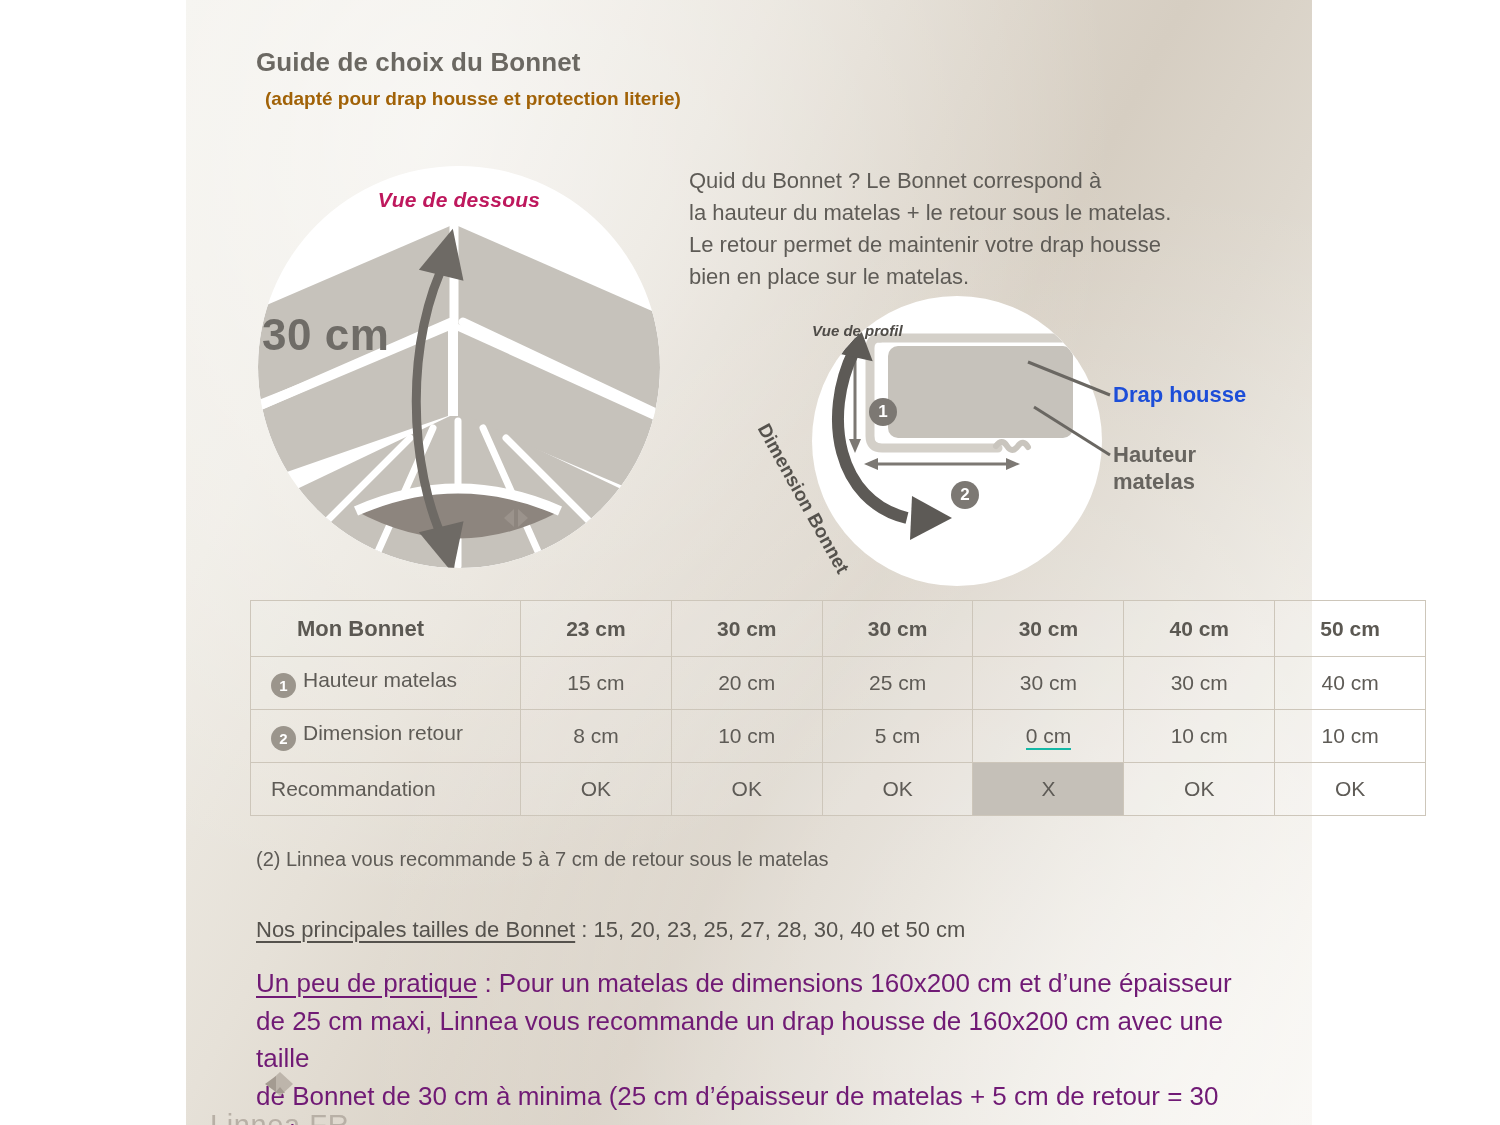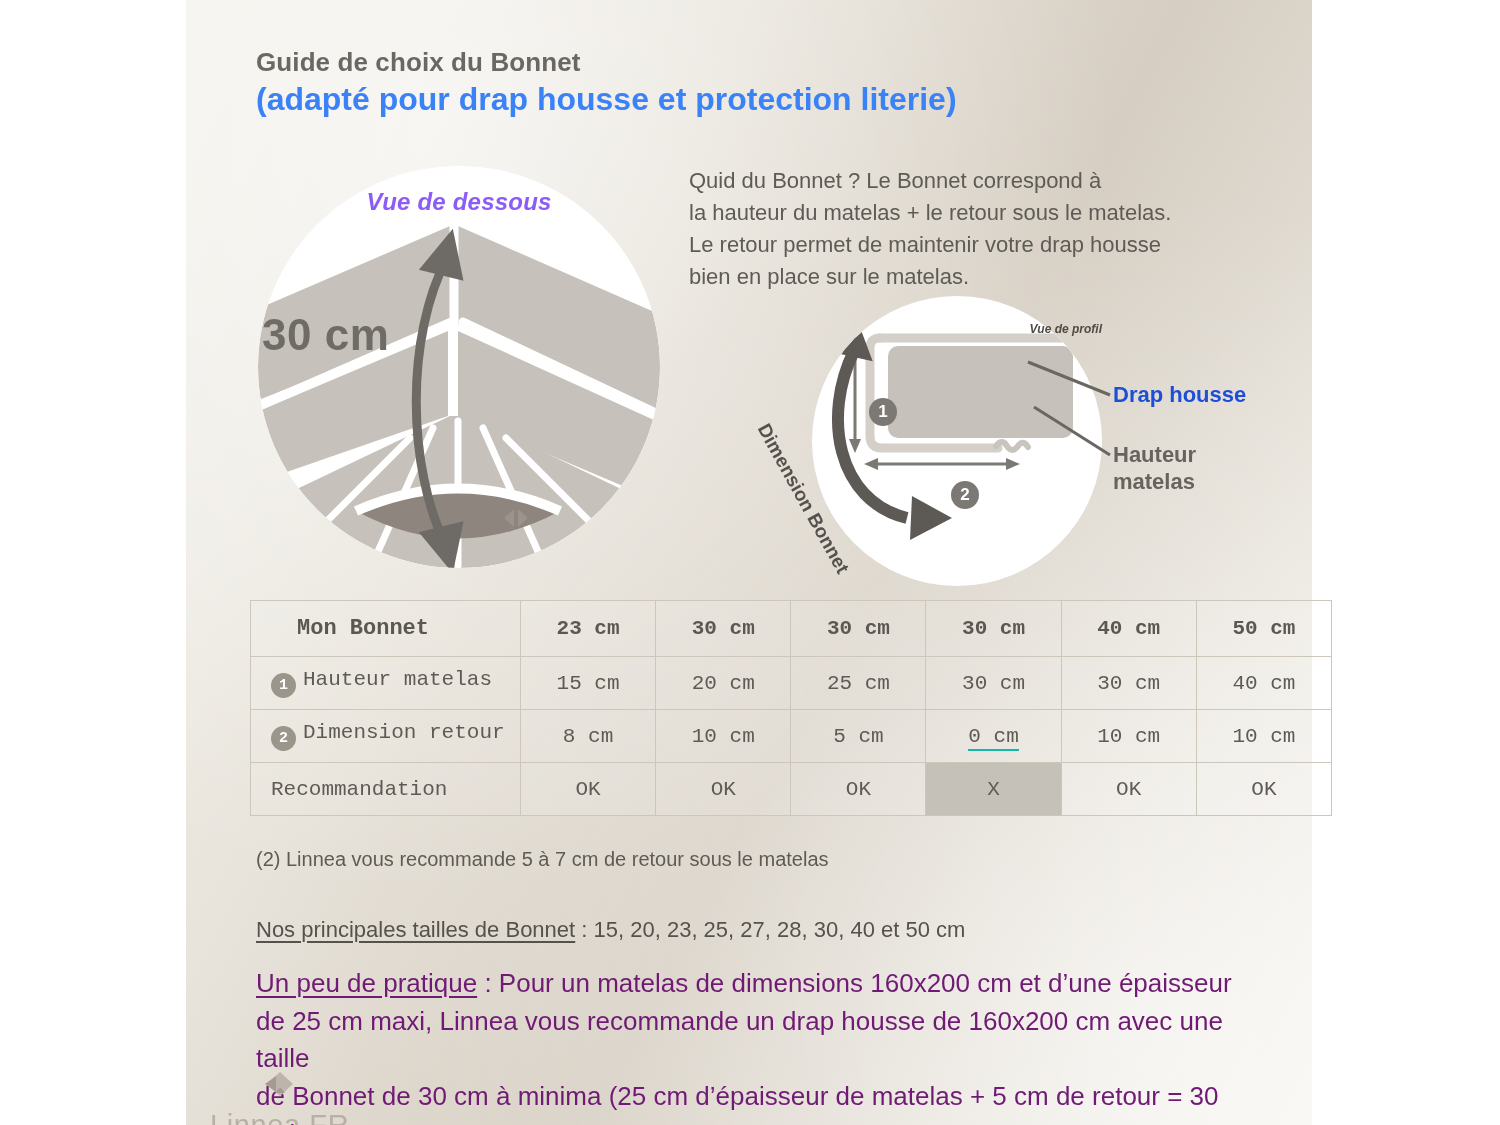--- a/index.html
+++ b/index.html
@@ -46,22 +46,22 @@
   .layer { position: absolute; z-index: 3; }
 
   
   #title-block { left: 256px; top: 46px; width: 820px; }
   #title-main {
     font-size: 26px; font-weight: bold; color: #6b6862;
     letter-spacing: .1px; line-height: 1.24;
     margin: 0 0 2px 0;
   }
   #title-sub {
-    font-size: 32px; font-weight: bold; color: #3b82f6;
-    line-height: 1.24; margin: 0;
+    font-size: 19px; font-weight: bold; color: #a16207;
+    line-height: 1.24; margin: 9px;
   }
 
   
   #intro {
     left: 689px; top: 148px; width: 580px;
     font-size: 22px; color: #5e5b56; line-height: 1.46; margin-top: 17px;
   }
   #intro p { margin: 0; }
 
   
@@ -71,22 +71,22 @@
   }
   #circle-under .disc {
     position: absolute; inset: 0;
     border-radius: 50%;
     background: #ffffff;
     overflow: hidden;
   }
   #under-label {
     position: absolute; left: 0; right: 0; top: 22px;
     text-align: center;
-    font-size: 24px; font-style: italic; font-weight: 600;
-    color: #8b5cf6; z-index: 5;
+    font-size: 21px; font-style: italic; font-weight: 600;
+    color: #be185d; z-index: 5;
     letter-spacing: .2px;
   }
   #under-30cm {
     position: absolute; left: 4px; top: 144px;
     font-size: 44px; font-weight: bold; color: #6f6c67;
     z-index: 6; letter-spacing: .5px;
   }
 
   
   #circle-profile {
@@ -94,22 +94,22 @@
     width: 290px; height: 290px;
   }
   #circle-profile .disc {
     position: absolute; inset: 0;
     border-radius: 50%;
     background: #ffffff;
     overflow: hidden;
   }
   #profile-label {
     position: absolute; left: 0; right: 0; top: 26px;
-    text-align: right;
-    font-size: 12px; font-style: italic; font-weight: 600;
+    text-align: left;
+    font-size: 15px; font-style: italic; font-weight: 600;
     color: #4f4c48; z-index: 6;
   }
   #dim-bonnet-label {
     position: absolute;
     left: 772px; top: 420px;
     width: 230px;
     font-size: 19px; font-weight: bold; color: #55524d;
     transform: rotate(61deg);
     transform-origin: 0 0;
     white-space: nowrap;
@@ -130,24 +130,23 @@
   }
   #callout-hauteur {
     position: absolute; left: 1113px; top: 441px;
     font-size: 22px; font-weight: bold; color: #67645f;
     line-height: 1.24; z-index: 6;
   }
 
   
   #bonnet-table {
     left: 250px; top: 600px;
-    width: 1082px;
+    width: 1176px;
     border-collapse: collapse;
     table-layout: fixed;
-    font-family: Liberation Mono, monospace;
   }
   #bonnet-table td, #bonnet-table th {
     border: 1px solid #cdc6ba;
     font-size: 21px;
     color: #5e5b56;
     text-align: center;
     height: 53px;
     padding: 0 4px;
     font-weight: normal;
     background: rgba(255,255,255,0.12);

